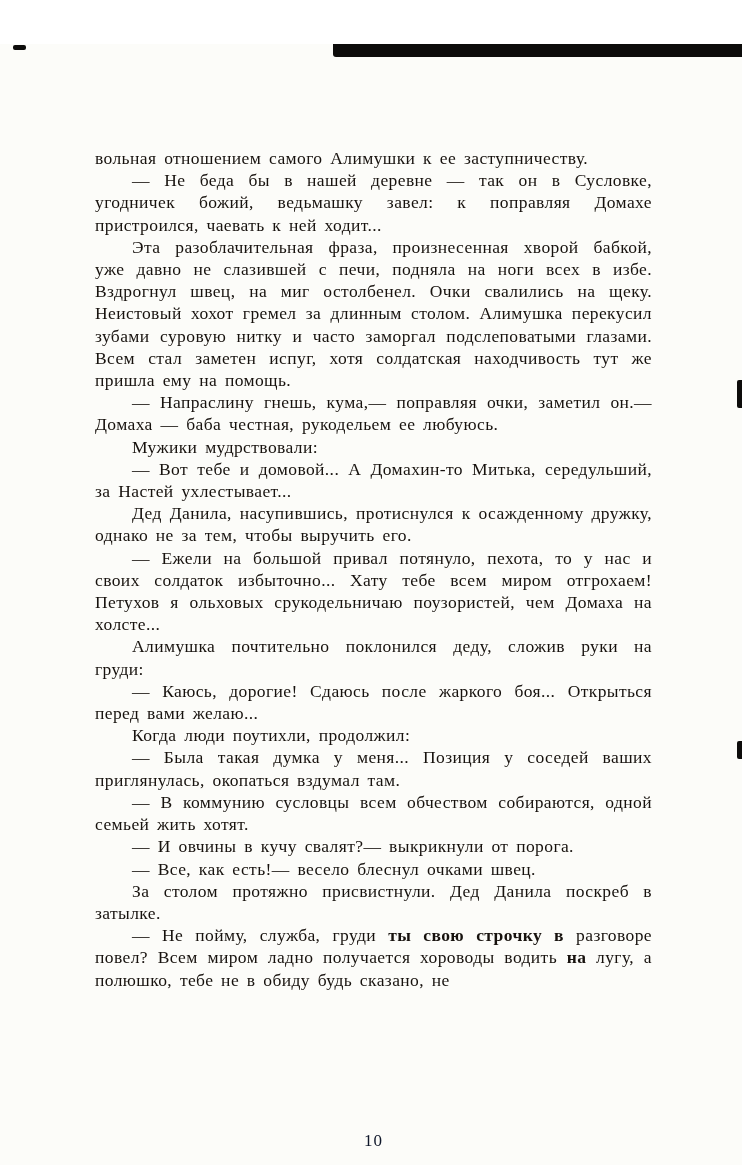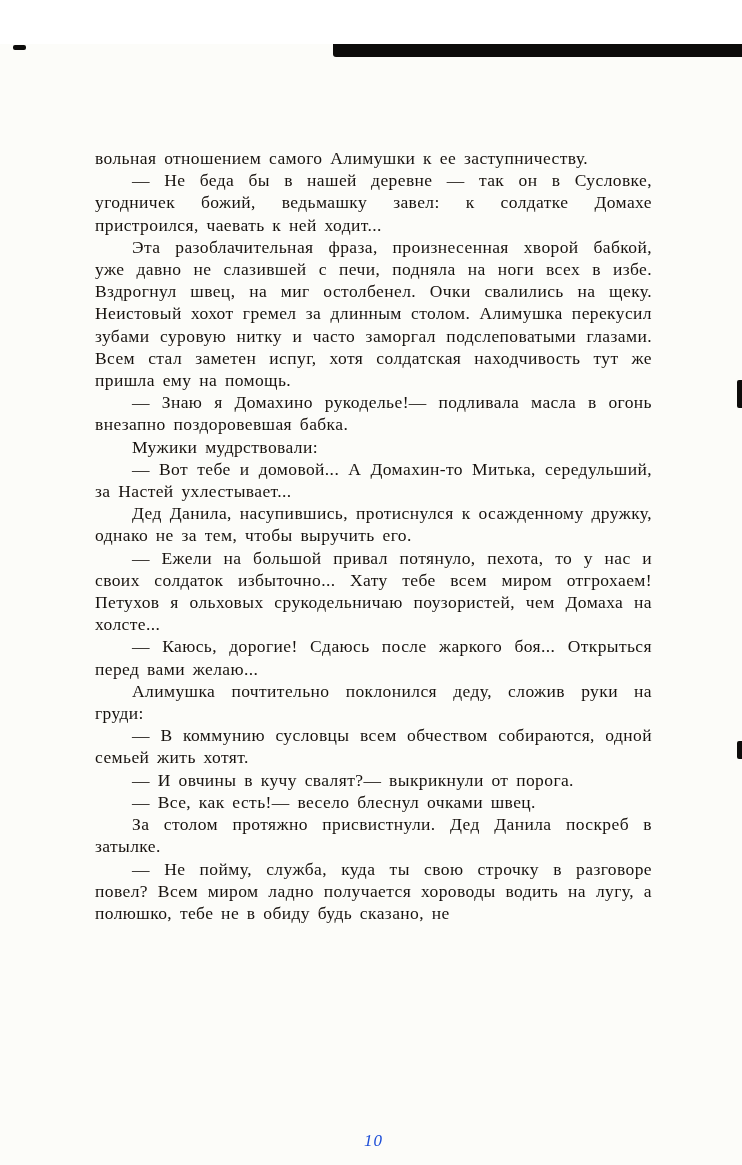--- a/index.html
+++ b/index.html
@@ -29,32 +29,31 @@
     word-spacing: 3px;
   }
   p.para {
     margin: 0;
     padding: 0;
   }
   p.para.indent {
     text-indent: 37px;
   }
   .bold {
-    font-weight: normal;
+    font-weight: bold;
   }
   .page-number {
     position: absolute;
     top: 1087px;
     left: 95px;
     width: 557px;
     text-align: center;
     font-size: 17px;
-    color: #1d4ed8;
+    color: #0f172a;
     letter-spacing: 1px;
-    font-style: italic;
   }
   
   .artifact {
     position: absolute;
     background: #0d0c0b;
   }
   .top-bar {
     top: 0;
     left: 333px;
     width: 409px;
@@ -94,32 +93,34 @@
 <body>
 
 <div class="page">
   <div class="artifact top-bar"></div>
   <div class="artifact top-left-mark"></div>
   <div class="artifact right-mark-1"></div>
   <div class="artifact right-mark-2"></div>
 
   <div class="text-block" id="text-block">
       <p class="para"><span>вольная отношением самого Алимушки к ее заступничеству.</span></p>
-      <p class="para indent"><span>— Не беда бы в нашей деревне — так он в Сусловке, угодничек божий, ведьмашку завел: к солдатке Домахе пристроился, чаевать к ней ходит...</span></p>
+      <p class="para indent"><span>— Не беда бы в нашей деревне — так он в Сусловке, угодничек божий, ведьмашку завел: к поправляя Домахе пристроился, чаевать к ней ходит...</span></p>
       <p class="para indent"><span>Эта разоблачительная фраза, произнесенная хворой бабкой, уже давно не слазившей с печи, подняла на ноги всех в избе. Вздрогнул швец, на миг остолбенел. Очки свалились на щеку. Неистовый хохот гремел за длинным столом. Алимушка перекусил зубами суровую нитку и часто заморгал подслеповатыми глазами. Всем стал заметен испуг, хотя солдатская находчивость тут же пришла ему на помощь.</span></p>
-      <p class="para indent"><span>— Знаю я Домахино рукоделье!— подливала масла в огонь внезапно поздоровевшая бабка.</span></p>
+      <p class="para indent"><span>— Напраслину гнешь, кума,— поправляя очки, заметил он.— Домаха — баба честная, рукодельем ее любуюсь.</span></p>
       <p class="para indent"><span>Мужики мудрствовали:</span></p>
       <p class="para indent"><span>— Вот тебе и домовой... А Домахин-то Митька, середульший, за Настей ухлестывает...</span></p>
       <p class="para indent"><span>Дед Данила, насупившись, протиснулся к осажденному дружку, однако не за тем, чтобы выручить его.</span></p>
       <p class="para indent"><span>— Ежели на большой привал потянуло, пехота, то у нас и своих солдаток избыточно... Хату тебе всем миром отгрохаем! Петухов я ольховых срукодельничаю поузористей, чем Домаха на холсте...</span></p>
+      <p class="para indent"><span>Алимушка почтительно поклонился деду, сложив руки на груди:</span></p>
       <p class="para indent"><span>— Каюсь, дорогие! Сдаюсь после жаркого боя... Открыться перед вами желаю...</span></p>
-      <p class="para indent"><span>Алимушка почтительно поклонился деду, сложив руки на груди:</span></p>
+      <p class="para indent"><span>Когда люди поутихли, продолжил:</span></p>
+      <p class="para indent"><span>— Была такая думка у меня... Позиция у соседей ваших приглянулась, окопаться вздумал там.</span></p>
       <p class="para indent"><span>— В коммунию сусловцы всем обчеством собираются, одной семьей жить хотят.</span></p>
       <p class="para indent"><span>— И овчины в кучу свалят?— выкрикнули от порога.</span></p>
       <p class="para indent"><span>— Все, как есть!— весело блеснул очками швец.</span></p>
       <p class="para indent"><span>За столом протяжно присвистнули. Дед Данила поскреб в затылке.</span></p>
-      <p class="para indent"><span>— Не пойму, служба, куда </span><span class="bold">ты свою строчку в</span><span> разговоре повел? Всем миром ладно получается хороводы водить </span><span class="bold">на</span><span> лугу, а полюшко, тебе не в обиду будь сказано, не</span></p>
+      <p class="para indent"><span>— Не пойму, служба, груди </span><span class="bold">ты свою строчку в</span><span> разговоре повел? Всем миром ладно получается хороводы водить </span><span class="bold">на</span><span> лугу, а полюшко, тебе не в обиду будь сказано, не</span></p>
     </div>
 
   <div class="page-number">10</div>
 
   <div class="artifact bottom-bar"></div>
 </div>
 
 </body></html>

